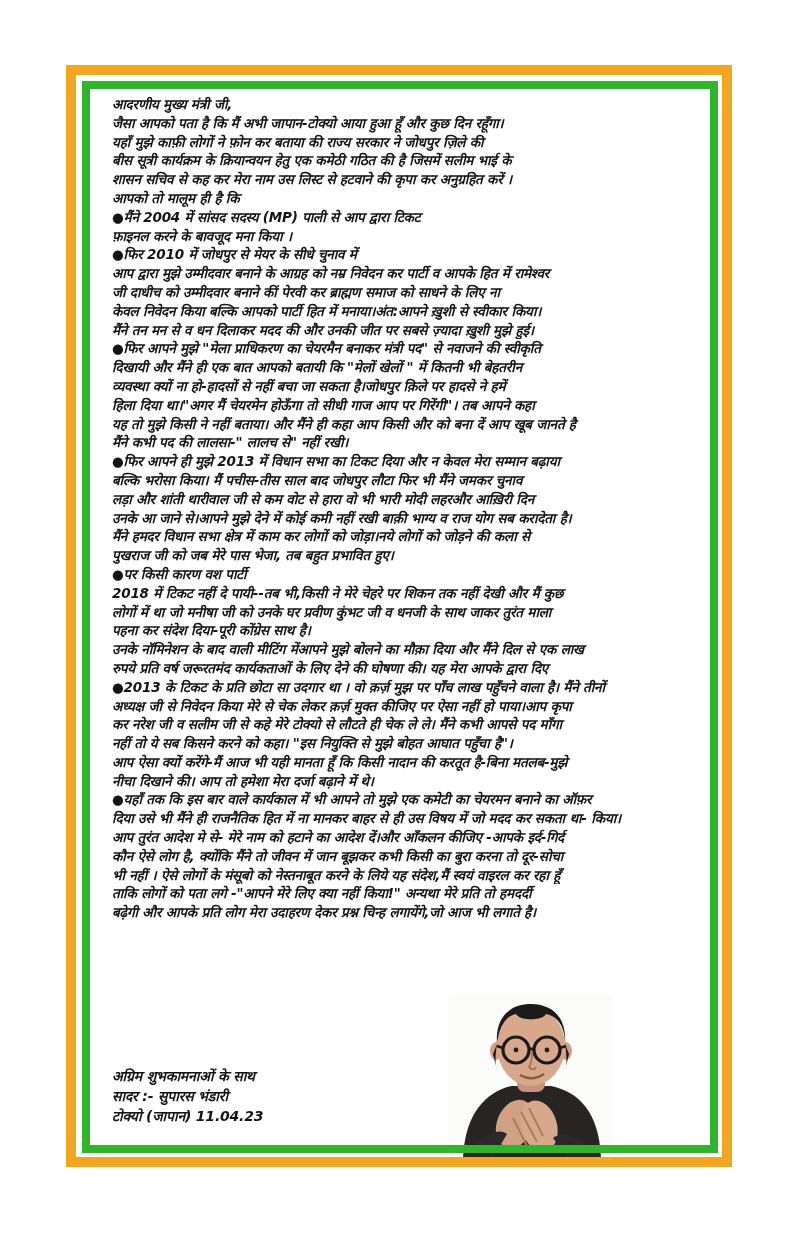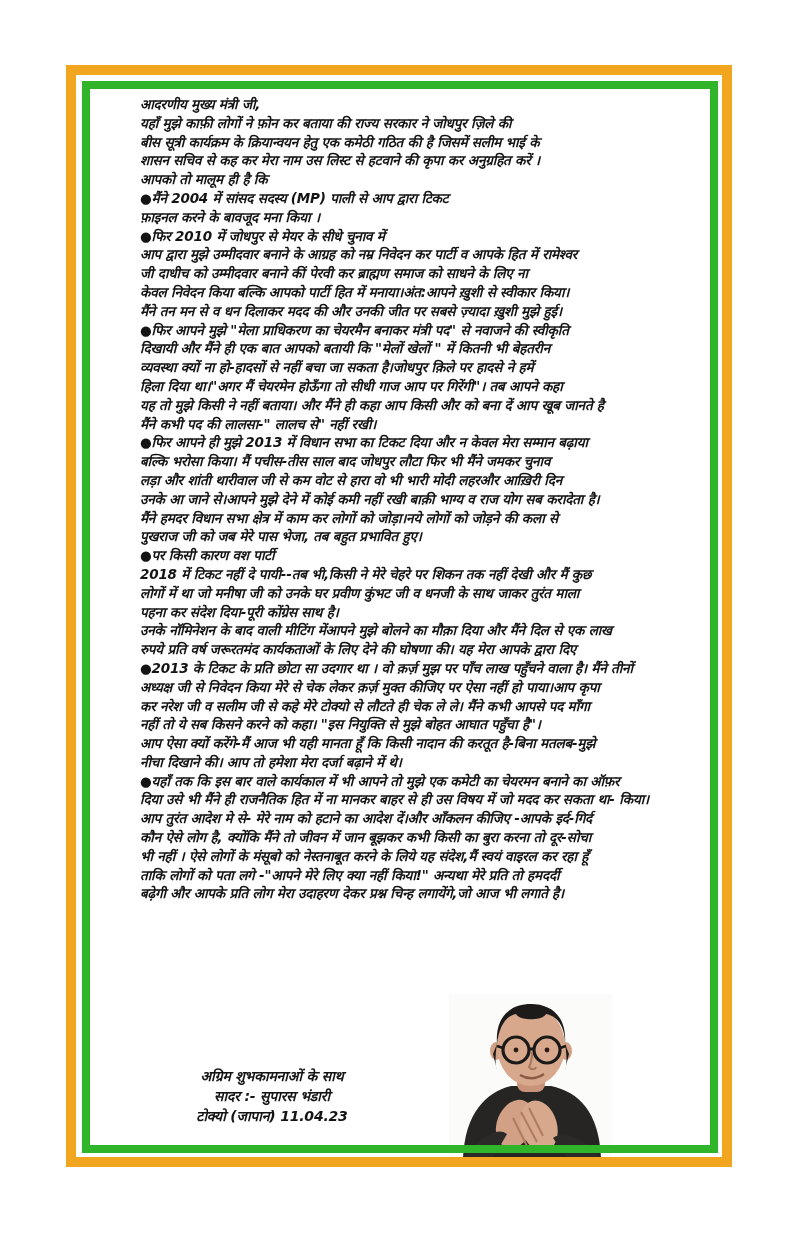--- a/index.html
+++ b/index.html
@@ -11,46 +11,47 @@
     position:absolute;left:66px;top:65px;width:646px;height:1082px;
     border:10px solid #F2A51E;z-index:3;pointer-events:none;
   }
   .frame-inner{
     position:absolute;left:82px;top:81px;width:620px;height:1056px;
     border:8px solid #2FB42A;z-index:3;pointer-events:none;
   }
   .letter-body{
     position:absolute;left:112px;top:95px;width:600px;z-index:1;
     color:#141414;font-style:italic;font-weight:600;
-    font-size:13.5px;letter-spacing:-0.2px;margin-left:28px;
+    font-size:13.5px;letter-spacing:-0.2px;
   }
   .letter-body .line{
     height:18.8px;line-height:18.8px;white-space:nowrap;overflow:hidden;
   }
   .signature-block{
     position:absolute;left:112px;top:1066px;width:320px;z-index:1;
     color:#141414;font-style:italic;font-weight:600;
     font-size:14px;letter-spacing:-0.2px;
   }
   .signature-block .line{
-    height:20px;line-height:20px;white-space:nowrap;text-align:center;
+    height:20px;line-height:20px;white-space:nowrap;
   }
   .portrait{
     position:absolute;left:449px;top:994px;width:163px;height:164px;z-index:2;
   }
   .portrait svg{display:block;}
 </style>
 </head>
 <body>
 
 <div class="frame-outer"></div>
 <div class="frame-inner"></div>
 
 <div class="letter-body">
     <div class="line">आदरणीय मुख्य मंत्री जी,</div>
+    <div class="line">जैसा आपको पता है कि मैं अभी जापान-टोक्यो आया हुआ हूँ और कुछ दिन रहूँगा।</div>
     <div class="line">यहाँ मुझे काफ़ी लोगों ने फ़ोन कर बताया की राज्य सरकार ने जोधपुर ज़िले की</div>
     <div class="line">बीस सूत्री कार्यक्रम के क्रियान्वयन हेतु एक कमेठी गठित की है जिसमें सलीम भाई के</div>
     <div class="line">शासन सचिव से कह कर  मेरा नाम उस लिस्ट से हटवाने की कृपा कर अनुग्रहित करें ।</div>
     <div class="line">आपको तो मालूम ही है कि</div>
     <div class="line">●मैंने 2004 में सांसद सदस्य (MP) पाली से आप द्वारा टिकट</div>
     <div class="line">फ़ाइनल करने के बावजूद मना किया ।</div>
     <div class="line">●फिर 2010 में जोधपुर से मेयर के सीधे चुनाव में</div>
     <div class="line">आप द्वारा मुझे उम्मीदवार बनाने के आग्रह को नम्र निवेदन कर पार्टी व आपके हित में रामेश्वर</div>
     <div class="line">जी दाधीच को उम्मीदवार बनाने कीं पेरवी कर ब्राह्मण समाज को साधने के लिए ना</div>
     <div class="line">केवल निवेदन किया बल्कि आपको पार्टी हित में मनाया।अंत:आपने ख़ुशी से स्वीकार किया।</div>

